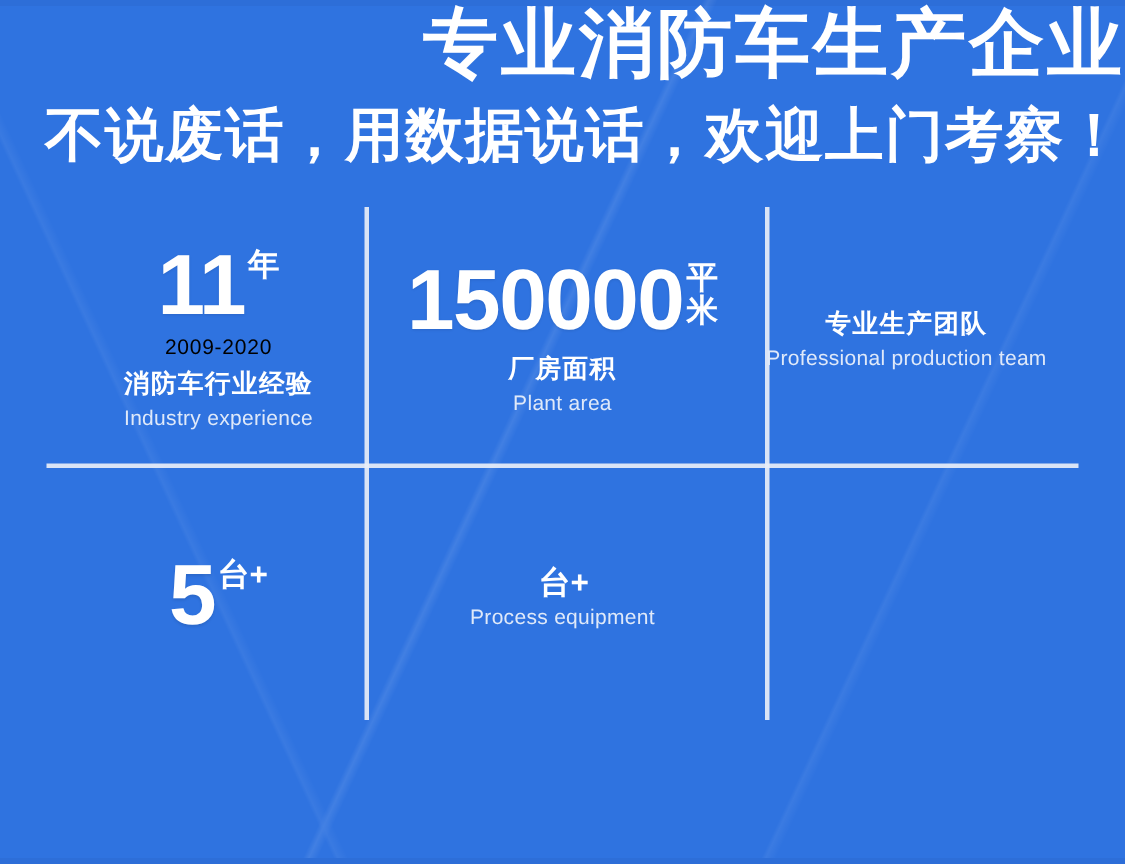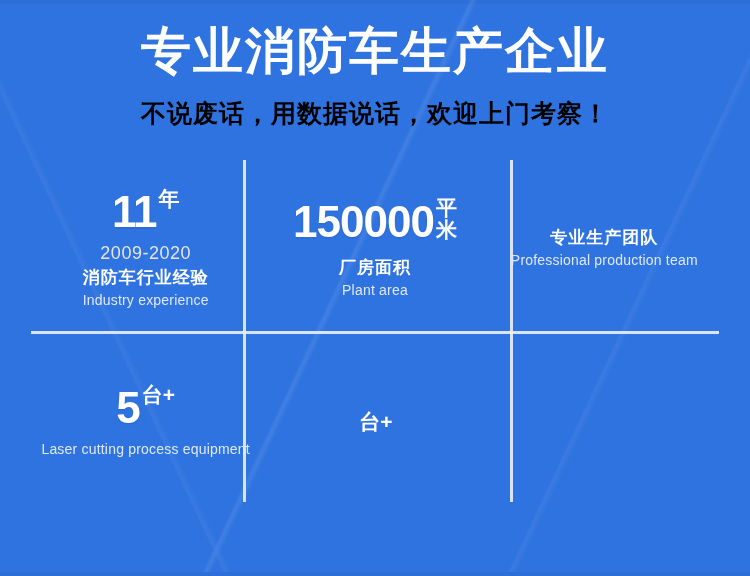--- a/index.html
+++ b/index.html
@@ -44,37 +44,36 @@
     pointer-events: none;
     opacity: 0.10;
     background:
       linear-gradient(115deg, rgba(255,255,255,0) 0 46%, rgba(255,255,255,0.85) 46.4%, rgba(255,255,255,0) 47%),
       linear-gradient(115deg, rgba(255,255,255,0) 0 76%, rgba(255,255,255,0.55) 76.3%, rgba(255,255,255,0) 77%),
       linear-gradient(65deg,  rgba(255,255,255,0) 0 22%, rgba(255,255,255,0.5) 22.3%, rgba(255,255,255,0) 23%);
   }
 
   .header {
     position: relative;
-    padding-top: 22px;
-    text-align: center;
+    text-align: right;
   }
   .title {
     margin: 0;
     font-size: 50px;
     line-height: 58px;
     font-weight: bold;
     color: #ffffff;
     letter-spacing: 2px;
   }
   .subtitle {
     margin: 14px 0 0 0;
-    font-size: 25px;
+    font-size: 39px;
     line-height: 38px;
     font-weight: bold;
-    color: #000000;
+    color: #ffffff;
     letter-spacing: 1px;
   }
 
   
   .stats {
     position: relative;
     margin: 28px auto 0 auto;
     width: 688px;
     height: 345px;
   }
@@ -123,21 +122,21 @@
     box-sizing: border-box;
   }
 
   .bignum {
     display: flex;
     align-items: flex-start;
     justify-content: center;
     color: #ffffff;
   }
   .bignum .num {
-    font-size: 44px;
+    font-size: 57px;
     line-height: 60px;
     font-weight: bold;
     letter-spacing: -1px;
     text-shadow: 0 1px 2px rgba(0,0,0,0.10);
   }
   .bignum .unit {
     font-size: 21px;
     line-height: 23px;
     font-weight: bold;
     padding-top: 5px;
@@ -146,23 +145,23 @@
   }
   .bignum .unit.stacked {
     display: flex;
     flex-direction: column;
     align-items: center;
     line-height: 22px;
   }
 
   .sub-en-top {
     margin-top: 2px;
-    font-size: 18px;
+    font-size: 14px;
     line-height: 18px;
-    color: #e5e5e5;
+    color: #000000;
     letter-spacing: 0.5px;
   }
 
   .label-cn {
     margin-top: 4px;
     font-size: 17px;
     line-height: 23px;
     font-weight: bold;
     color: #ffffff;
     letter-spacing: 1px;
@@ -222,26 +221,26 @@
         <div class="label-cn">专业生产团队</div>
         <div class="label-en">Professional production team</div>
       </div>
 
 
       <div class="cell">
         <div class="bignum">
           <span class="num">5</span>
           <span class="unit">台+</span>
         </div>
-        <div class="label-en">Laser cutting process equipment</div>
       </div>
 
       <div class="cell">
         <div class="bignum">
           <span class="unit">台+</span>
         </div>
+        <div class="label-en">Process equipment</div>
       </div>
 
     </div>
   </div>
 
   <div class="edge-bottom"></div>
 </div>
 
 </body></html>

